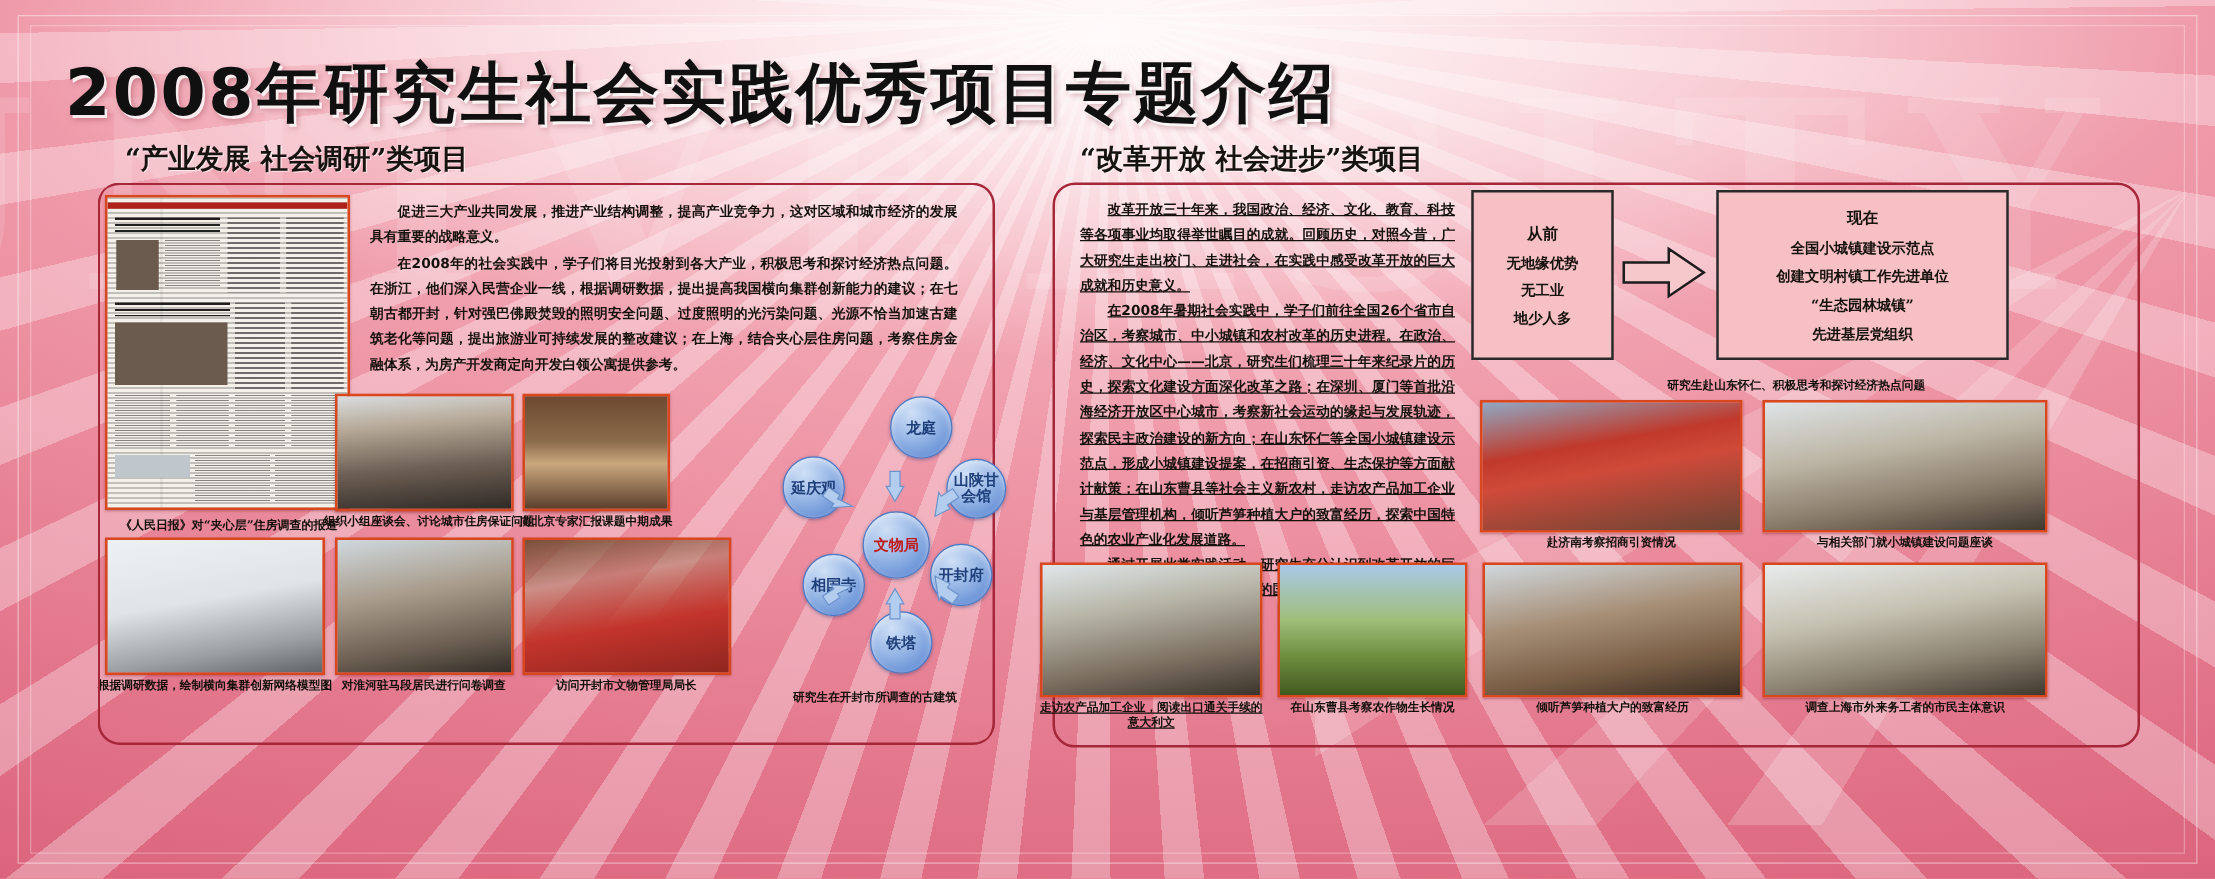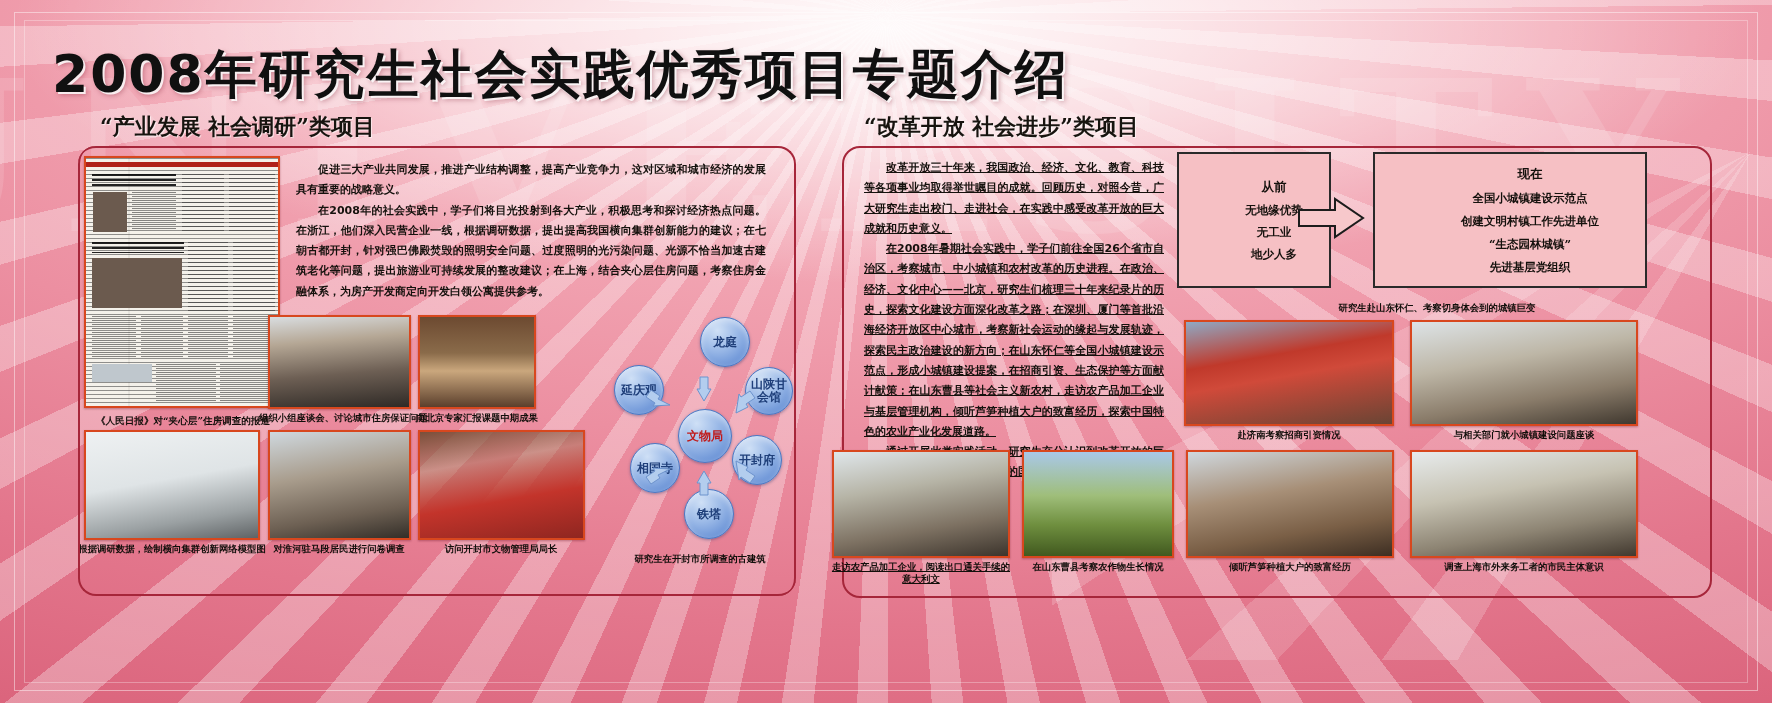--- a/index.html
+++ b/index.html
@@ -117,40 +117,40 @@
   .ph-talk{background:linear-gradient(170deg,#cfd8de 0%, #a89c8c 40%, #6d6053 75%, #332e28 100%);}
   .ph-flag{background:linear-gradient(170deg,#7b4f3a 0%,#a2705078 30%,#c3342b 62%,#8f2620 100%);}
   .ph-field{background:linear-gradient(180deg,#a9c8e8 0%, #9fbe7a 42%, #6f8f3f 70%, #41591f 100%);}
   .ph-interview{background:linear-gradient(170deg,#dfe6ea 0%, #b6b4a6 35%, #7d7162 70%, #3c342c 100%);}
   .ph-banner{background:linear-gradient(170deg,#8fa9c4 0%, #c0392b 35%, #d04a3a 52%, #6a4434 100%);}
   .ph-office{background:linear-gradient(170deg,#dde3e6 0%, #bdb6a6 38%, #8a7c6a 70%, #40382f 100%);}
   .ph-shed{background:linear-gradient(170deg,#cfd7dd 0%, #a78f77 40%, #7a5f46 72%, #3d2e22 100%);}
   .ph-desk{background:linear-gradient(170deg,#e7ebec 0%, #c6c2b2 38%, #8d8473 70%, #42392f 100%);}
 
   
-  .diagram{position:absolute;left:540px;top:205px;width:185px;height:235px;}
+  .diagram{position:absolute;left:552px;top:205px;width:185px;height:235px;}
   .node{
     position:absolute;border-radius:50%;
     background:radial-gradient(circle at 34% 26%, #cfe0f6 0%, #9dbbe8 40%, #6e96d8 75%, #5b85cd 100%);
     border:1px solid #4b79c4;
     display:flex;align-items:center;justify-content:center;
     color:#1f3f7a;font-weight:700;
     font-family:"DejaVu Sans","Liberation Sans",sans-serif;
     box-shadow:0 1px 3px rgba(40,60,110,.45), inset 0 3px 6px rgba(255,255,255,.55);
     text-align:center;line-height:1.05;
   }
   .node.center{color:#c01a1a;}
   
   .ba-wrap{position:absolute;left:345px;top:38px;width:520px;height:150px;}
   .ba-box{
     position:absolute;border:2px solid #2a2a2a;background:#f6c0c4;
     display:flex;flex-direction:column;align-items:center;justify-content:center;
     gap:7px;
     font-family:"DejaVu Serif","Liberation Serif",serif;
-    font-weight:700;color:#15110d;padding-left:40px;
+    font-weight:700;color:#15110d;
   }
   .ba-box .hd{font-size:12.5px;}
   .ba-box .ln{font-size:11.5px;}
   .ba-cap{
     position:absolute;left:0;right:0;top:152px;text-align:center;
     font-size:9.4px;font-weight:700;color:#120f0b;
     font-family:"DejaVu Serif","Liberation Serif",serif;
   }
 </style>
 </head>
@@ -265,21 +265,21 @@
       <svg width="70" height="46" style="position:absolute;left:120px;top:46px;">
         <polygon points="2,14 38,14 38,3 66,22 38,41 38,30 2,30" fill="#f7c8cb" stroke="#1c1c1c" stroke-width="2"></polygon>
       </svg>
       <div class="ba-box" style="left:196px;top:2px;width:230px;height:132px;gap:8px;">
         <div class="hd">现在</div>
         <div class="ln">全国小城镇建设示范点</div>
         <div class="ln">创建文明村镇工作先进单位</div>
         <div class="ln">“生态园林城镇”</div>
         <div class="ln">先进基层党组织</div>
       </div>
-      <div class="ba-cap">研究生赴山东怀仁、考察切身体会到的城镇巨变</div>
+      <div class="ba-cap">研究生赴山东怀仁、积极思考和探讨经济热点问题</div>
     </div>
 
     <div style="position:absolute;left:352px;top:208px;">
       <div class="photo ph-banner" style="width:210px;height:106px;"></div>
       <div class="cap" style="width:210px;">赴济南考察招商引资情况</div>
     </div>
     <div style="position:absolute;left:578px;top:208px;">
       <div class="photo ph-office" style="width:228px;height:106px;"></div>
       <div class="cap" style="width:228px;">与相关部门就小城镇建设问题座谈</div>
     </div>

